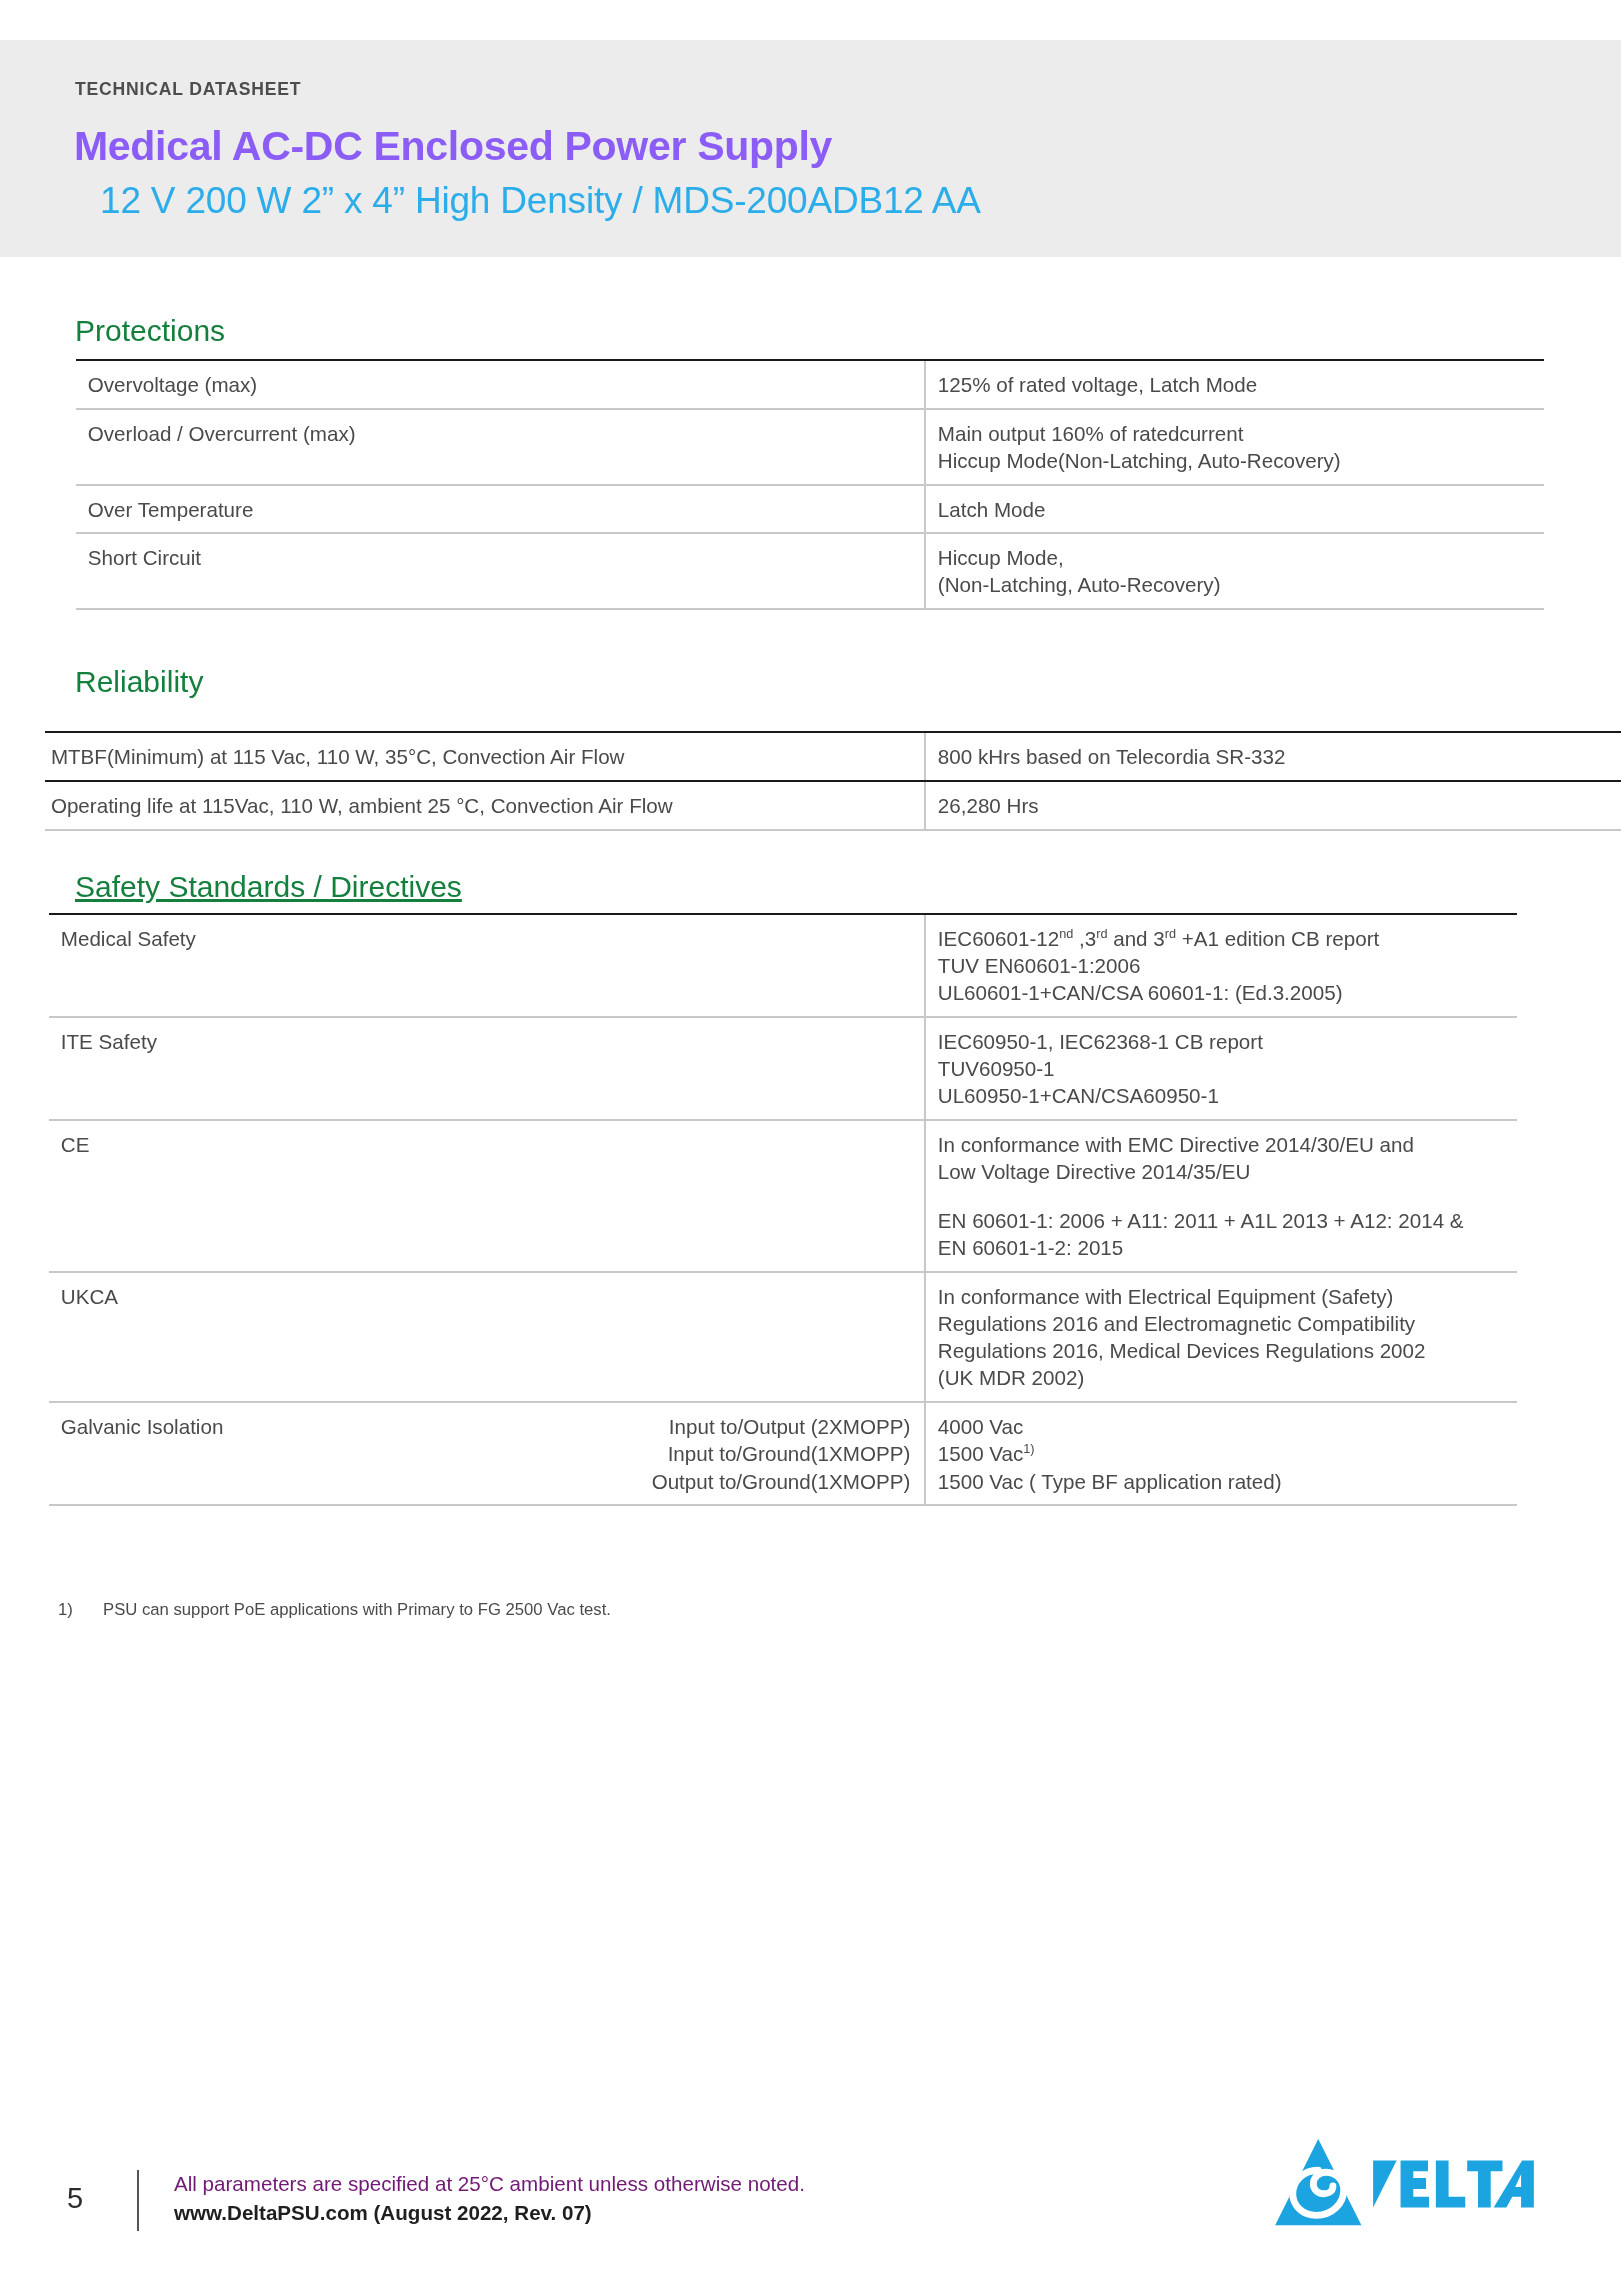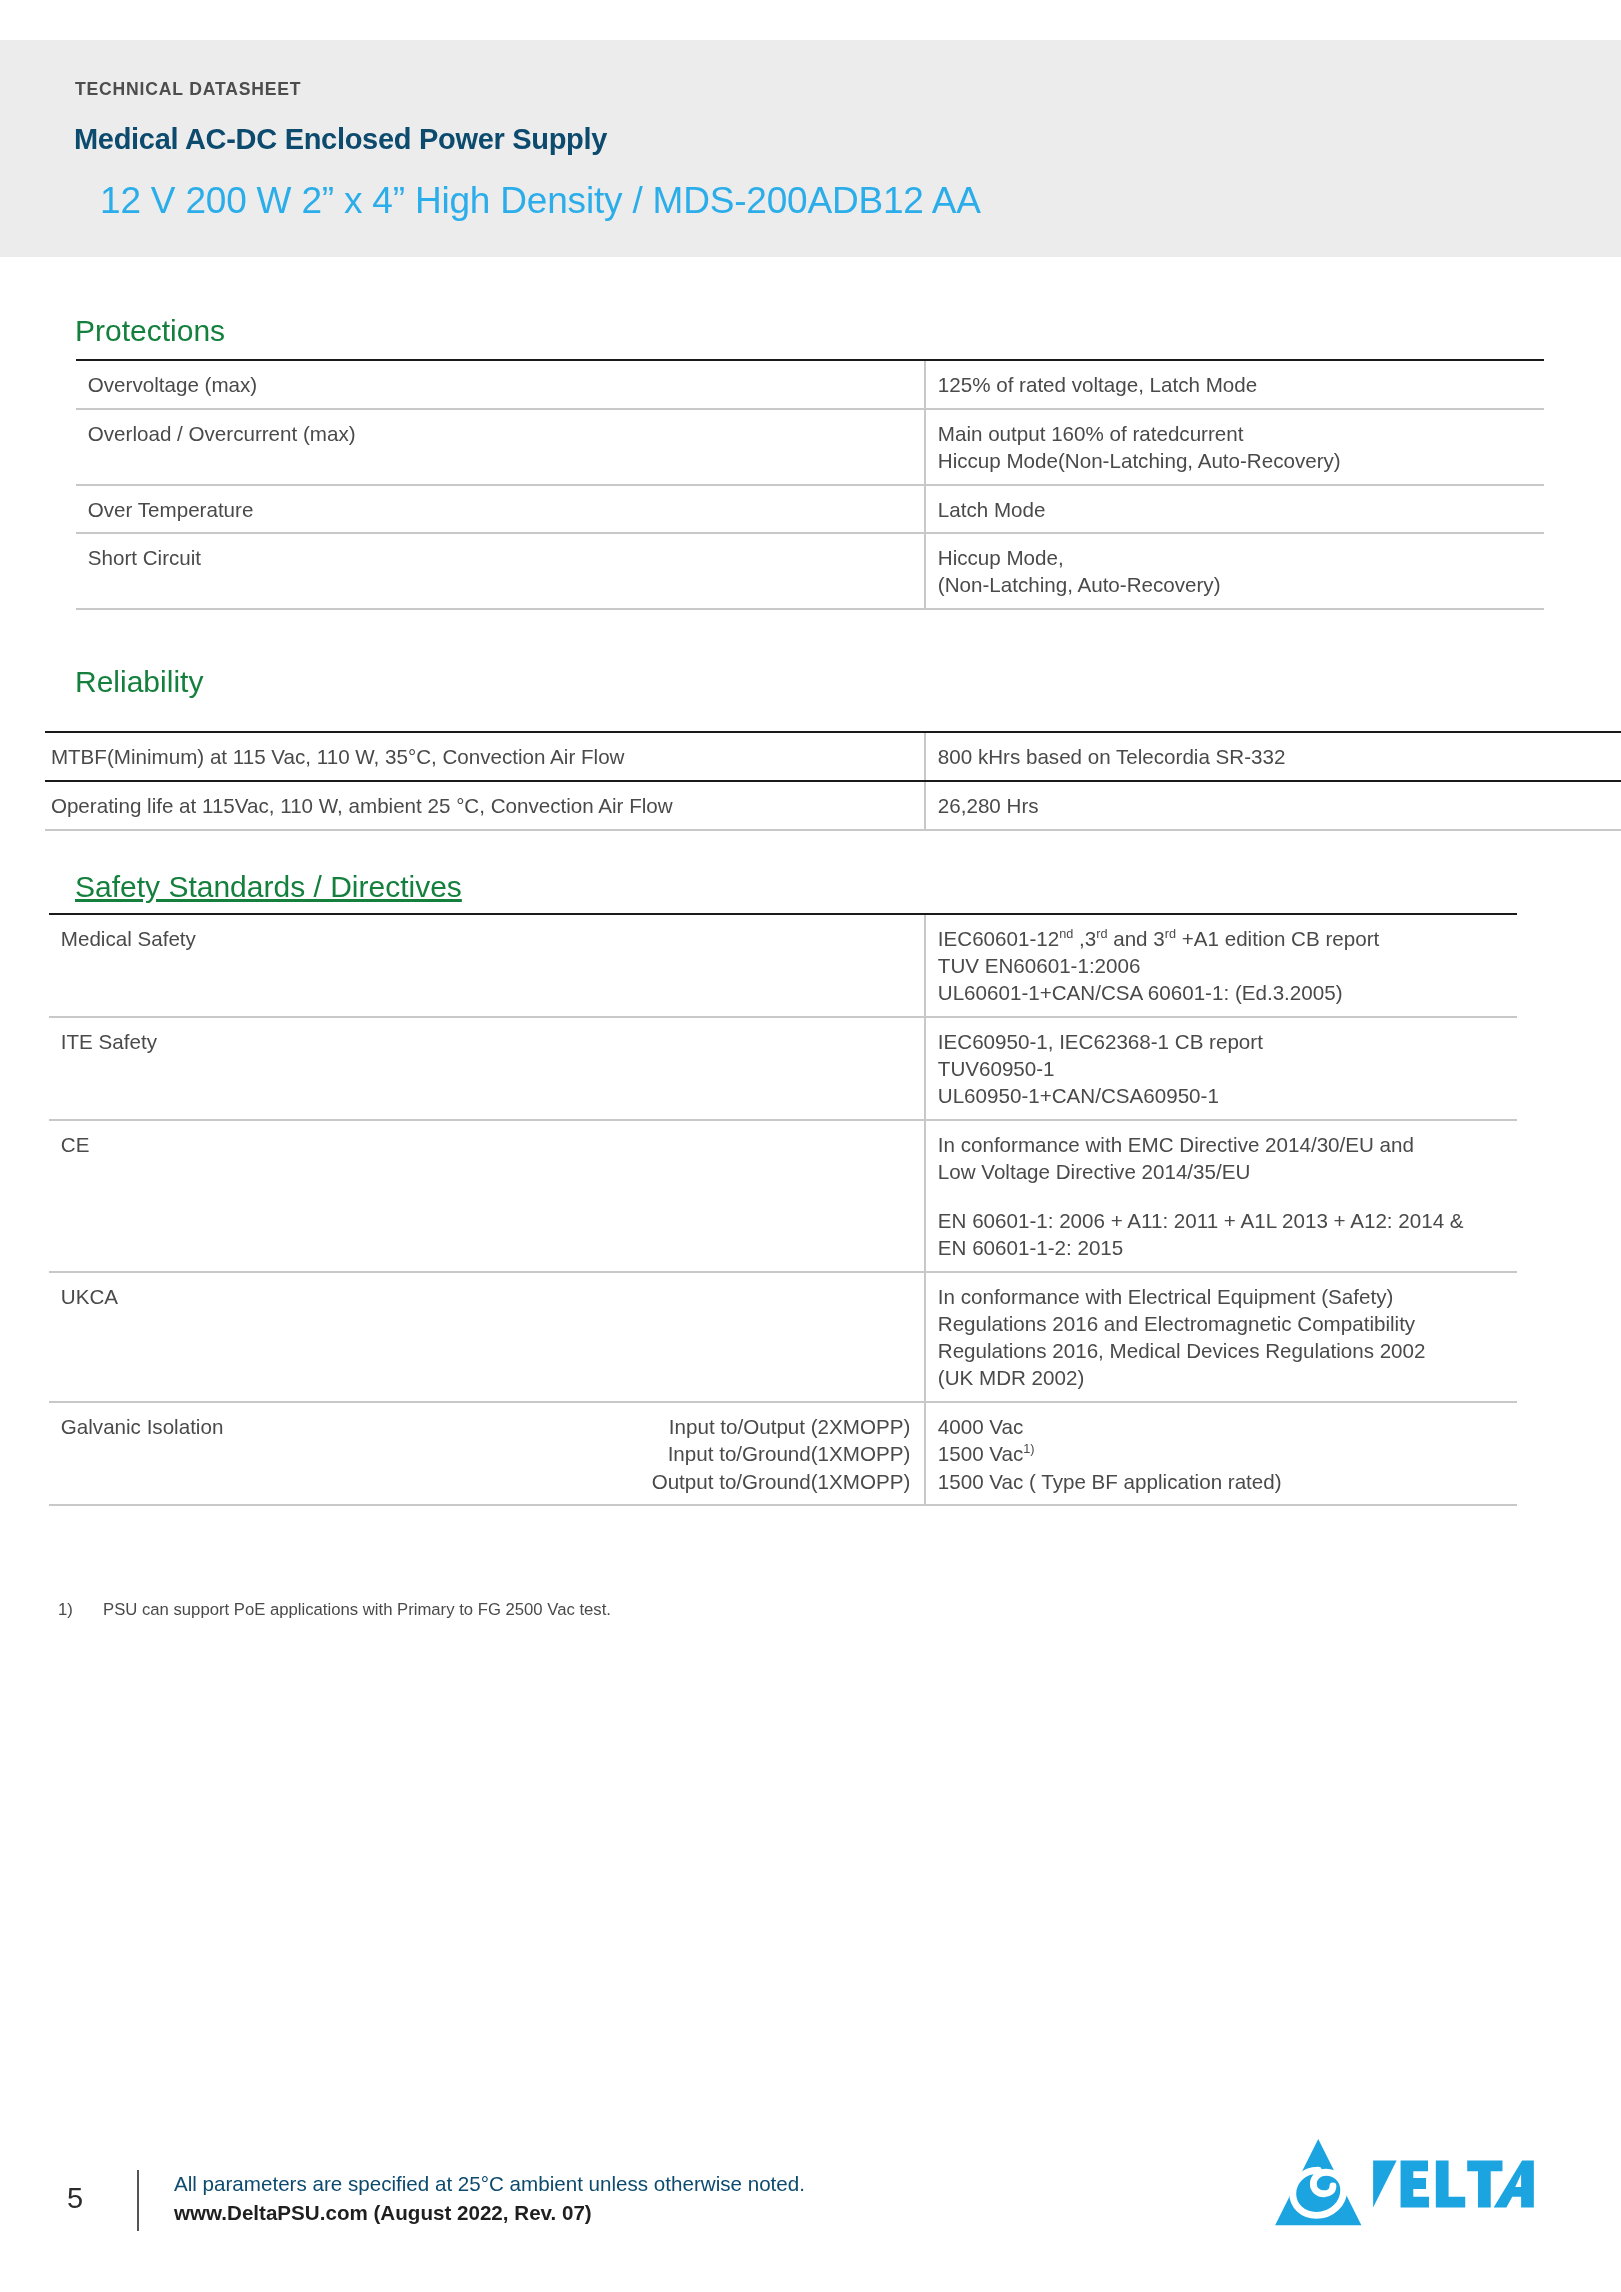--- a/index.html
+++ b/index.html
@@ -31,23 +31,23 @@
     top: 79px;
     font-size: 17.6px;
     font-weight: bold;
     letter-spacing: 0.8px;
     color: #4d4d4d;
   }
   .title-main {
     position: absolute;
     left: 74px;
     top: 123px;
-    font-size: 29px;
+    font-size: 41px;
     font-weight: bold;
-    color: #0c4a6e;
+    color: #8b5cf6;
     letter-spacing: -0.3px;
   }
   .title-sub {
     position: absolute;
     left: 74px;
     top: 180px;
     font-size: 37px;
     font-weight: normal;
     color: #2badea;
     letter-spacing: -0.2px;
@@ -131,21 +131,21 @@
     top: 5.9px;
     width: 2px;
     height: 61px;
     background: #555;
   }
   .footer-line1 {
     position: absolute;
     left: 174px;
     top: 7.8px;
     font-size: 20.6px;
-    color: #0c4a6e;
+    color: #701a75;
     white-space: nowrap;
   }
   .footer-line2 {
     position: absolute;
     left: 174px;
     top: 37px;
     font-size: 20.6px;
     font-weight: bold;
     color: #1f1f1f;
     white-space: nowrap;

